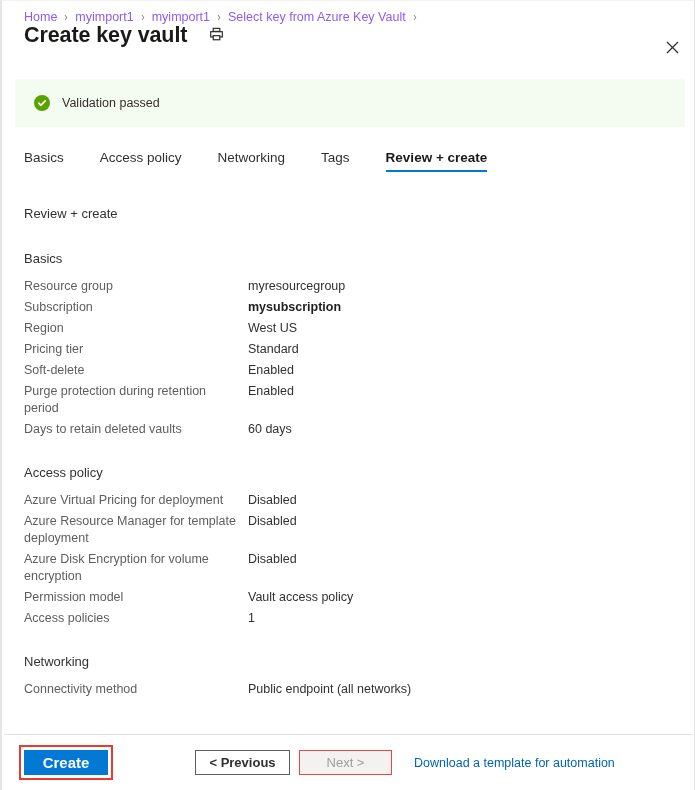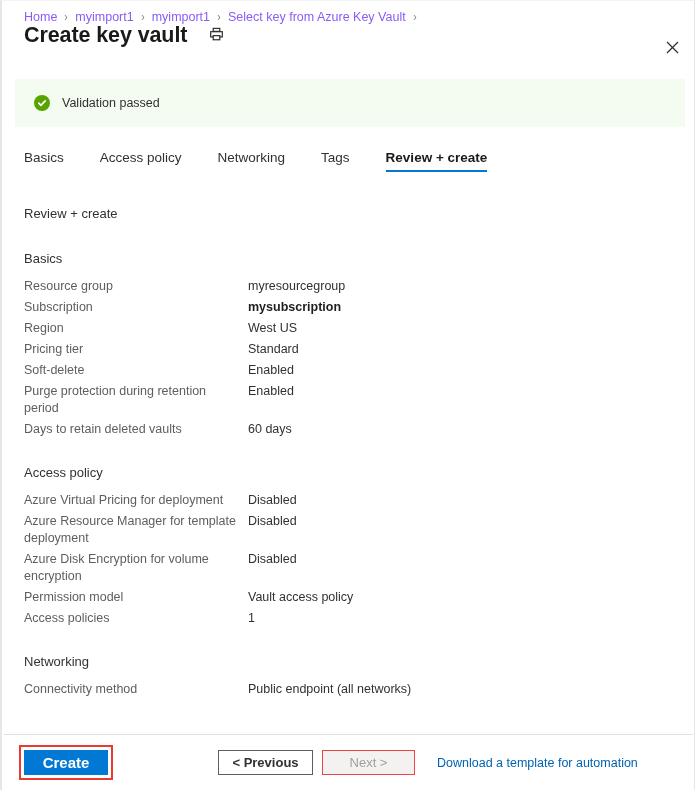--- a/index.html
+++ b/index.html
@@ -222,21 +222,21 @@
     font-size: 15px;
     font-weight: 700;
     width: 84px;
     height: 25px;
     cursor: pointer;
     line-height: 25px;
     text-align: center;
     padding: 0;
   }
   .btn-prev {
-    margin-left: 105px;
+    margin-left: 82px;
     width: 95px;
     height: 25px;
     background: #ffffff;
     border: 1px solid #605e5c;
     font-family: "Liberation Sans", sans-serif;
     font-size: 13px;
     font-weight: 700;
     color: #323130;
     cursor: pointer;
     padding: 0;

